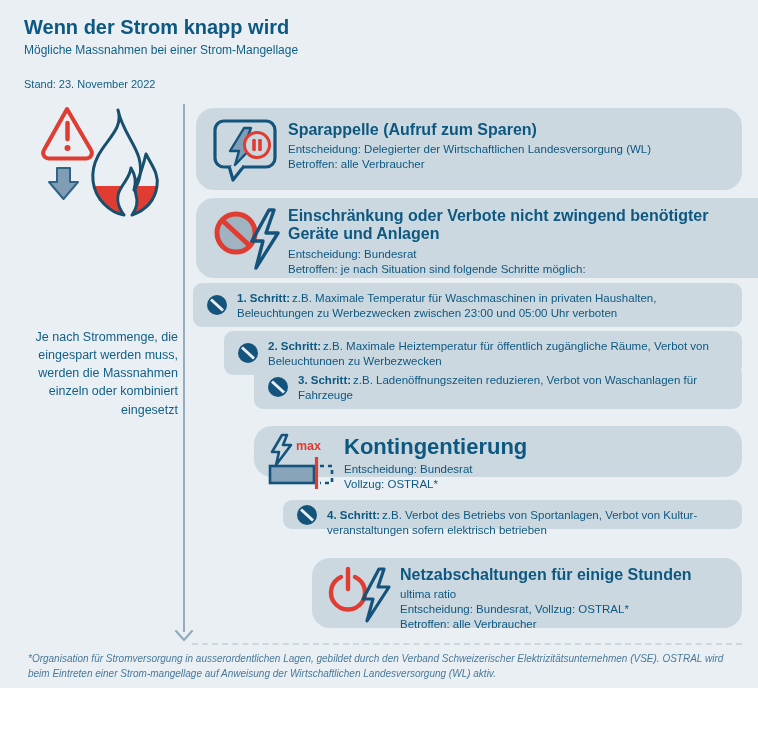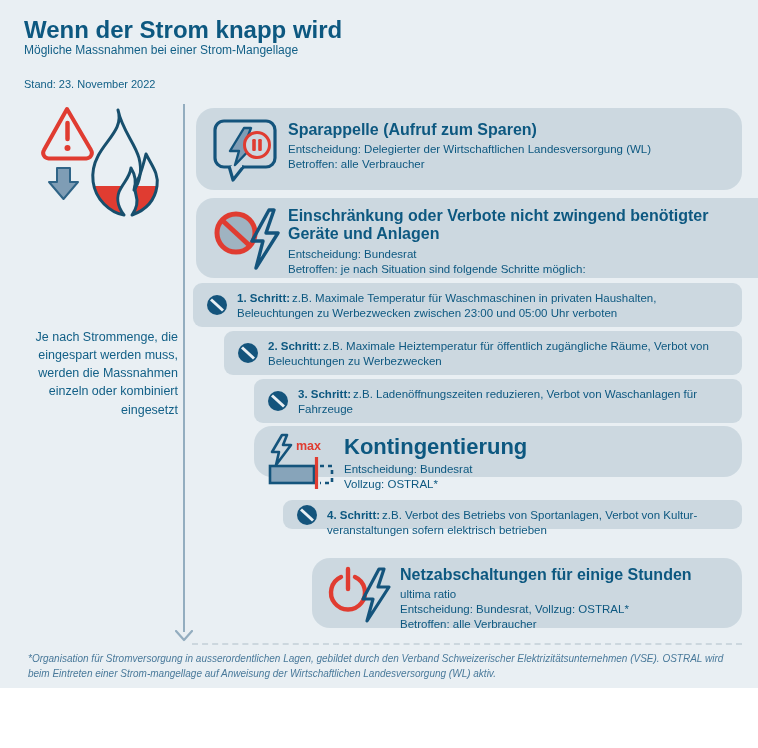--- a/index.html
+++ b/index.html
@@ -1,19 +1,19 @@
 <!DOCTYPE html>
 <html><head>
 <meta charset="utf-8">
 <style>
   html,body{margin:0;padding:0;}
   body{font-family:"Liberation Sans", sans-serif; background:#dfe6ea;}
   .page{position:relative;width:758px;height:748px;background:#e9eff3;overflow:hidden;}
   
-  .title{position:absolute;left:24px;top:16px;margin:0;font-size:24px;font-weight:bold;color:#0d5880;}
+  .title{position:absolute;left:24px;top:16px;margin:0;font-size:20px;font-weight:bold;color:#0d5880;}
   .subtitle{position:absolute;left:24px;top:43px;margin:0;font-size:12px;font-weight:400;color:#136087;}
   .stand{position:absolute;left:24px;top:78px;font-size:11px;color:#136087;}
   
   .warn-cluster{position:absolute;left:34px;top:104px;}
   .side-note{position:absolute;left:10px;top:328px;width:168px;text-align:right;
              font-size:12.5px;line-height:1.45;color:#136087;}
   .vline{position:absolute;left:183px;top:104px;width:2px;height:528px;background:#93adbf;}
   .vline-arrow{position:absolute;left:175px;top:628px;}
   .dashed-end{position:absolute;left:192px;top:643px;width:550px;height:0;
               border-top:2px dashed #ccd7de;}
@@ -33,21 +33,21 @@
   #m4{left:312px;top:558px;width:430px;height:70px;padding:8px 14px 8px 88px;}
   #m4 .m-icon{left:15px;top:5px;}
   
   .step{position:absolute;background:#ccd8e0;border-radius:9px;box-sizing:border-box;
         color:#0d5880;padding:8px 14px 7px 44px;}
   .step p{margin:0;font-size:11.5px;line-height:1.32;}
   .step b{margin-right:2px;}
   .step .s-icon{position:absolute;left:13px;top:50%;margin-top:-11px;}
   #s1{left:193px;top:283px;width:549px;height:44px;}
   #s2{left:224px;top:331px;width:518px;height:44px;}
-  #s3{left:254px;top:379px;width:488px;height:44px;}
+  #s3{left:254px;top:365px;width:488px;height:44px;}
   #s4{left:283px;top:500px;width:459px;height:29px;}
   
   .footnote{position:absolute;left:28px;top:652px;width:708px;font-size:10px;font-style:italic;
             color:#49799a;line-height:1.45;}
   .footer-band{position:absolute;left:0;top:688px;width:758px;height:60px;background:#ffffff;}
 </style>
 </head>
 <body>
 
 <div class="page">

